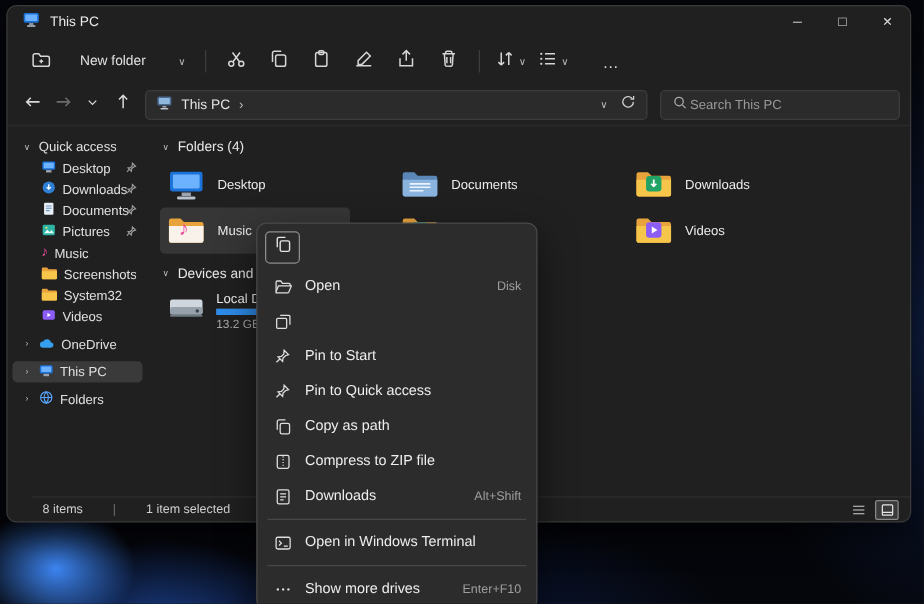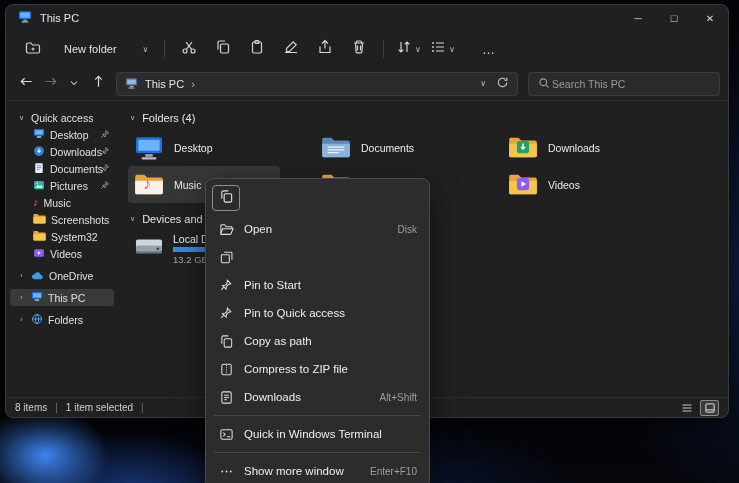--- a/index.html
+++ b/index.html
@@ -64,21 +64,21 @@
   .badge { position:absolute; left:8px; top:5px; }
   .tile-label { font-size:10.5px; color:#ececec; white-space:nowrap; }
   .devices-header { margin-top:7px; }
   .drive-tile { display:flex; gap:9px; margin-top:5px; padding-left:6px; align-items:flex-start; }
   .drive-info { display:flex; flex-direction:column; gap:2px; }
   .drive-name { font-size:10.5px; color:#ececec; }
   .cap-track { width:62px; height:5px; background:#5c5c5c; }
   .cap-fill { height:100%; background:#2d8ceb; }
   .drive-free { font-size:9.5px; color:#a8a8a8; }
   
-  .statusbar { flex:0 0 20px; display:flex; align-items:center; gap:8px; padding:0 9px; font-size:10px; color:#cfcfcf; border-top:1px solid #2e2e2e; }
+  .statusbar { flex:0 0 20px; display:flex; align-items:center; gap:24px; padding:0 9px; font-size:10px; color:#cfcfcf; border-top:1px solid #2e2e2e;margin-left:19px; }
   .sbar-right { margin-left:auto; display:flex; gap:4px; align-items:center; }
   .status-view-btn { width:19px; height:16px; display:flex; align-items:center; justify-content:center; border-radius:2px; }
   .status-view-btn.active { border:1px solid #8a8a8a; background:#3a3a3a; }
   
   .context-menu {
     position:absolute; left:205px; top:178px; width:225px; height:310px;
     background:#2c2c2c; border:1px solid #4a4a4a; border-radius:8px;
     box-shadow:0 12px 30px rgba(0,0,0,.55); padding:4px; z-index:100;
   }
   .cm-iconrow { height:30px; display:flex; align-items:center; padding:0 2px; margin-bottom:2px; }
@@ -556,30 +556,30 @@
 
   <div class="cm-sep"></div>
 
   <div class="cm-item">
     <span class="cm-icon">
         <svg width="15" height="15" viewBox="0 0 16 16" fill="none" stroke="#dedede" stroke-width="1.1">
           <rect x="2" y="3" width="12" height="10" rx="1.5"></rect>
           <path d="M4.5 6l2 2-2 2M8.5 10.5H12"></path>
         </svg>
       </span>
-    <span class="cm-label">Quick in Windows Terminal</span>
+    <span class="cm-label">Open in Windows Terminal</span>
     <span class="cm-shortcut"></span>
   </div>
 
   <div class="cm-sep"></div>
 
   <div class="cm-item">
     <span class="cm-icon">
         <svg width="15" height="15" viewBox="0 0 16 16">
           <circle cx="3.5" cy="8" r="1" fill="#dedede"></circle>
           <circle cx="8" cy="8" r="1" fill="#dedede"></circle>
           <circle cx="12.5" cy="8" r="1" fill="#dedede"></circle>
         </svg>
       </span>
-    <span class="cm-label">Show more window</span>
+    <span class="cm-label">Show more drives</span>
     <span class="cm-shortcut">Enter+F10</span>
   </div>
 </div>
 
 </body></html>

